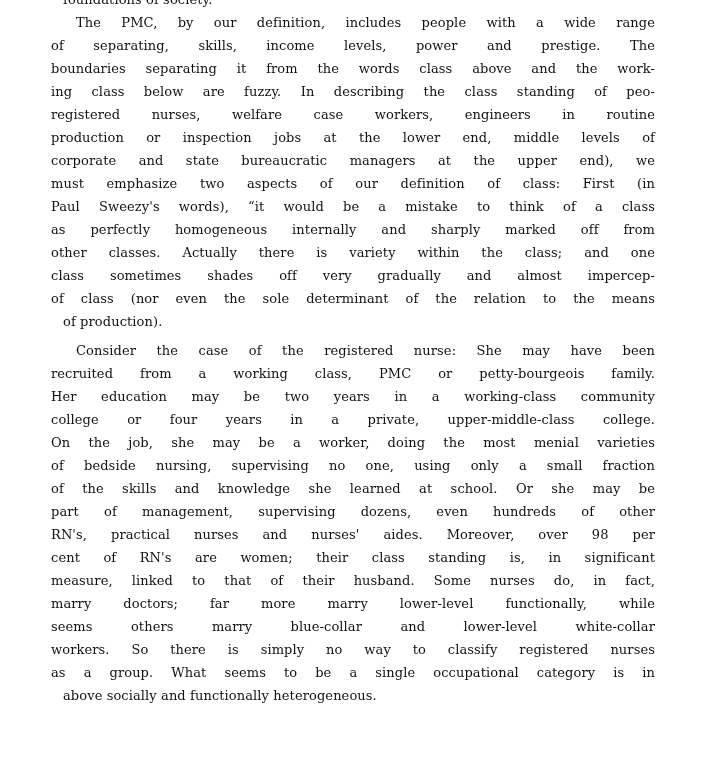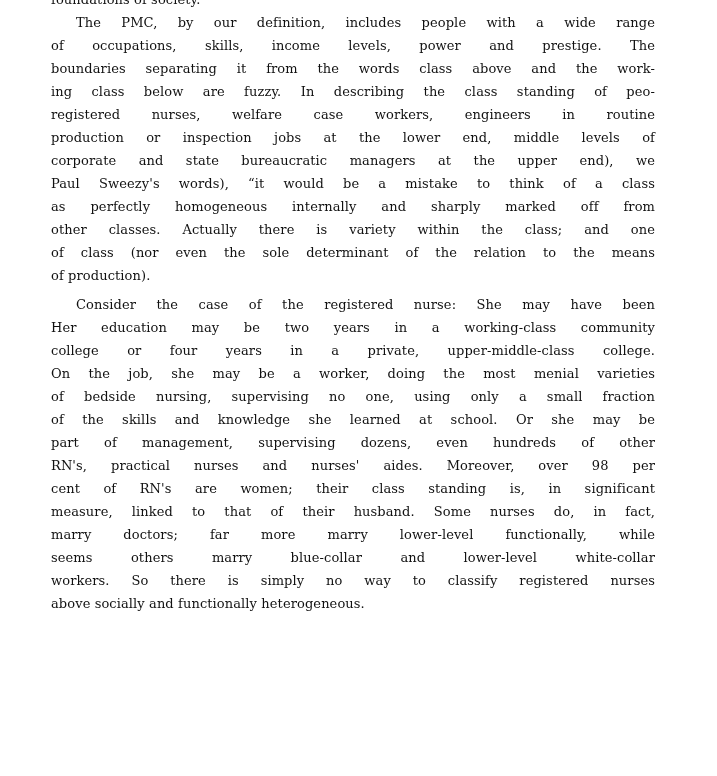--- a/index.html
+++ b/index.html
@@ -25,62 +25,67 @@
       height: 23px;
       line-height: 23px;
       font-size: 13px;
       white-space: nowrap;
       text-align: justify;
       text-align-last: justify;
       letter-spacing: 0.1px;
     }
     .line.last {
       text-align-last: left;
+      margin-left: 12px;
     }
     .line.indent {
       padding-left: 25px;
     }
     .gap {
       height: 6px;
     }
   </style>
 </head>
 <body>
 
 <div class="page">
 
   <div class="line last"><span>foundations of society.</span></div>
 
   <div>
     <div class="line indent">The PMC, by our definition, includes people with a wide range</div>
-    <div class="line">of occupations, skills, income levels, power and prestige. The</div>
+    <div class="line">of separating, skills, income levels, power and prestige. The</div>
     <div class="line">boundaries separating it from the words class above and the work-</div>
     <div class="line">ing class below are fuzzy. In describing the class standing of peo-</div>
     <div class="line">registered nurses, welfare case workers, engineers in routine</div>
     <div class="line">production or inspection jobs at the lower end, middle levels of</div>
     <div class="line">corporate and state bureaucratic managers at the upper end), we</div>
+    <div class="line">must emphasize two aspects of our definition of class: First (in</div>
     <div class="line">Paul Sweezy's words), “it would be a mistake to think of a class</div>
     <div class="line">as perfectly homogeneous internally and sharply marked off from</div>
     <div class="line">other classes. Actually there is variety within the class; and one</div>
+    <div class="line">class sometimes shades off very gradually and almost impercep-</div>
     <div class="line">of class (nor even the sole determinant of the relation to the means</div>
     <div class="line last">of production).</div>
   </div>
 
   <div class="gap"></div>
 
   <div>
     <div class="line indent">Consider the case of the registered nurse: She may have been</div>
+    <div class="line">recruited from a working class, PMC or petty-bourgeois family.</div>
     <div class="line">Her education may be two years in a working-class community</div>
     <div class="line">college or four years in a private, upper-middle-class college.</div>
     <div class="line">On the job, she may be a worker, doing the most menial varieties</div>
     <div class="line">of bedside nursing, supervising no one, using only a small fraction</div>
     <div class="line">of the skills and knowledge she learned at school. Or she may be</div>
     <div class="line">part of management, supervising dozens, even hundreds of other</div>
     <div class="line">RN's, practical nurses and nurses' aides. Moreover, over 98 per</div>
     <div class="line">cent of RN's are women; their class standing is, in significant</div>
     <div class="line">measure, linked to that of their husband. Some nurses do, in fact,</div>
     <div class="line">marry doctors; far more marry lower-level functionally, while</div>
     <div class="line">seems others marry blue-collar and lower-level white-collar</div>
     <div class="line">workers. So there is simply no way to classify registered nurses</div>
+    <div class="line">as a group. What seems to be a single occupational category is in</div>
     <div class="line last">above socially and functionally heterogeneous.</div>
   </div>
 
 </div>
 
 </body></html>

